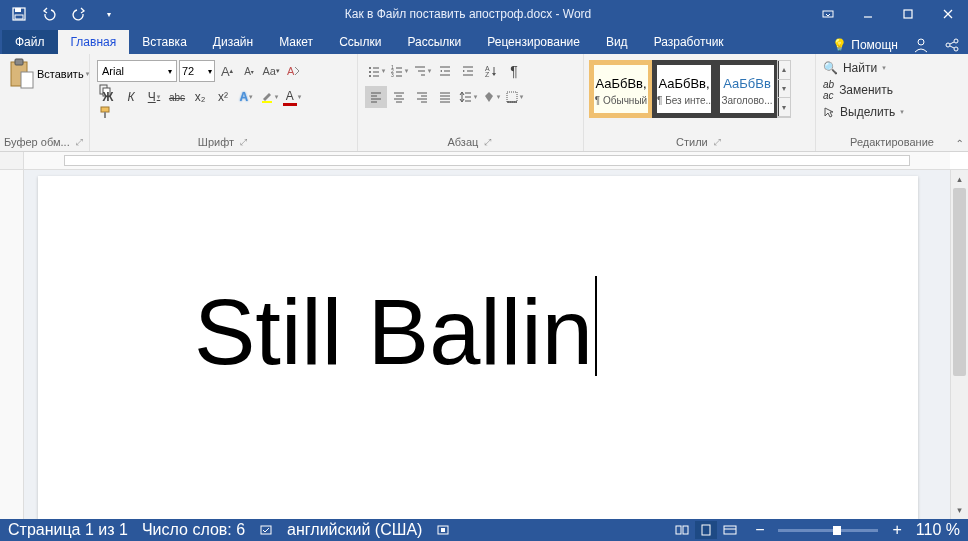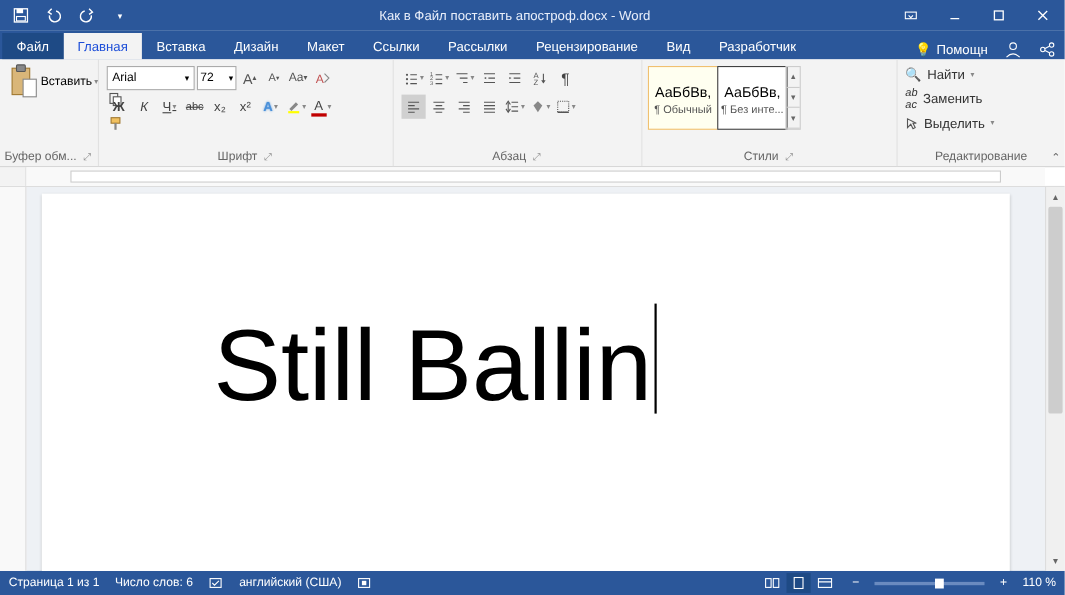--- a/index.html
+++ b/index.html
@@ -34,21 +34,21 @@
 .rb { width: 20px; height: 22px; display: flex; align-items: center; justify-content: center; color: #555; font-size: 11px; }
 .font-bottom { display: flex; gap: 1px; align-items: center; }
 .rb2 { min-width: 22px; height: 22px; display: flex; align-items: center; justify-content: center; color: #444; font-size: 12px; }
 .rb2 .dd { font-size: 7px; margin-left: 1px; color: #888; }
 .colorbox { width: 14px; height: 3px; display: block; }
 
 .para-top, .para-bottom { display: flex; gap: 1px; align-items: center; }
 .para-top { margin-bottom: 4px; }
 
 .styles-body { display: flex; gap: 0; align-items: stretch; }
-.style-card { width: 64px; height: 58px; border: 1px solid #404040; background: #fff; display: flex; flex-direction: column; align-items: center; justify-content: center; margin-right: -1px; }
+.style-card { width: 64px; height: 58px; border: 5px solid #404040; background: #fff; display: flex; flex-direction: column; align-items: center; justify-content: center; margin-right: -1px; }
 .style-card.first { border-color: #f0c070; background: #fffff0; }
 .style-preview { font-size: 13px; padding: 4px 0; }
 .style-name { font-size: 10px; color: #555; white-space: nowrap; overflow: hidden; width: 100%; text-align: center; }
 .style-scroll { width: 14px; display: flex; flex-direction: column; border: 1px solid #ccc; margin-left: -1px;}
 .style-scroll div { flex:1; display:flex; align-items:center; justify-content:center; font-size:8px; border-bottom: 1px solid #ccc; color:#666;}
 
 .edit-body { display: flex; flex-direction: column; gap: 2px; padding: 2px 4px; }
 .edit-item { display: flex; align-items: center; gap: 5px; font-size: 12px; color: #333; height: 20px; }
 
 .collapse-btn { position: absolute; right: 4px; bottom: 2px; font-size: 10px; color: #666; }
@@ -62,21 +62,21 @@
 .ruler-v { width: 24px; background: #f9f9f9; border-right: 1px solid #ddd; }
 .page-scroll { flex: 1; overflow: hidden; position: relative; }
 .page { background: #fff; width: 880px; min-height: 600px; margin: 6px 0 0 14px; box-shadow: 0 1px 3px rgba(0,0,0,0.2); padding: 100px 0 0 156px; }
 .doc-text { font-family: Arial, sans-serif; font-size: 92px; color: #000; line-height: 1; display: inline; margin-top: 27px; }
 .cursor-line { display: inline-block; width: 2px; height: 100px; background: #000; vertical-align: -12px; margin-left: 2px; }
 .scrollv { width: 18px; background: #f0f0f0; border-left: 1px solid #ddd; display:flex; flex-direction:column; }
 .scrollv .arr { height:18px; display:flex;align-items:center;justify-content:center; font-size:9px; color:#666;}
 .scrollv .track { flex:1; position:relative; }
 .scrollv .thumb { position:absolute; top:0; left:2px; right:2px; height:60%; background:#cdcdcd; border-radius:2px;}
 
-.statusbar { height: 22px; background: #2b579a; color: #fff; display: flex; align-items: center; font-size: 11px; padding: 0 8px; gap: 14px; }
+.statusbar { height: 22px; background: #2b579a; color: #fff; display: flex; align-items: center; font-size: 16px; padding: 0 8px; gap: 14px; }
 .statusbar .spacer { flex: 1; }
 .sb-item { display: flex; align-items: center; gap: 4px; }
 .view-btns { display: flex; gap: 2px; }
 .view-btn { width: 22px; height: 18px; display: flex; align-items: center; justify-content: center; }
 .zoom-slider { width: 100px; height: 3px; background: #6a8bc0; position: relative; }
 .zoom-slider .thumb { position: absolute; top: -3px; left: 55%; width: 8px; height: 9px; background: #fff; }
 
 svg { display: block; }
 </style>
 </head>
@@ -392,20 +392,24 @@
     <div class="group-body" style="padding:4px 2px;">
       <div class="styles-body">
         <div class="style-card first">
           <div class="style-preview">АаБбВв,</div>
           <div class="style-name">¶ Обычный</div>
         </div>
         <div class="style-card">
           <div class="style-preview">АаБбВв,</div>
           <div class="style-name">¶ Без инте...</div>
         </div>
+        <div class="style-card">
+          <div class="style-preview" style="color:#2e74b5;">АаБбВв</div>
+          <div class="style-name">Заголово...</div>
+        </div>
         <div class="style-scroll">
             <div>▴</div>
             <div>▾</div>
             <div>▾</div>
           </div>
       </div>
     </div>
     <div class="group-label">
         <span>Стили</span>
         <span class="launcher">⤢</span>

